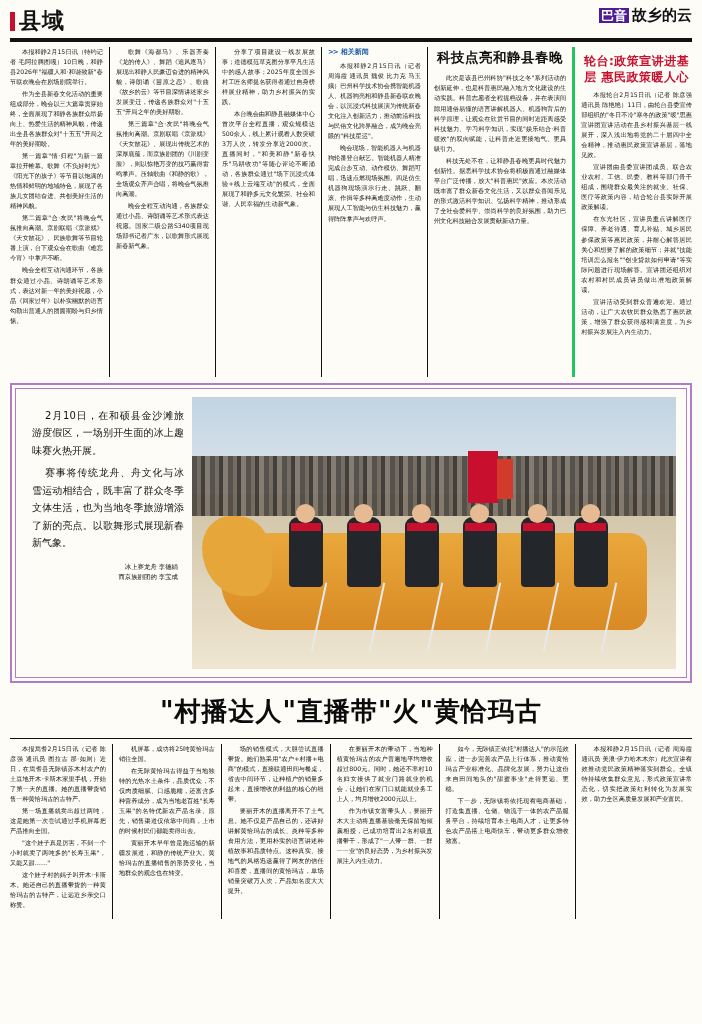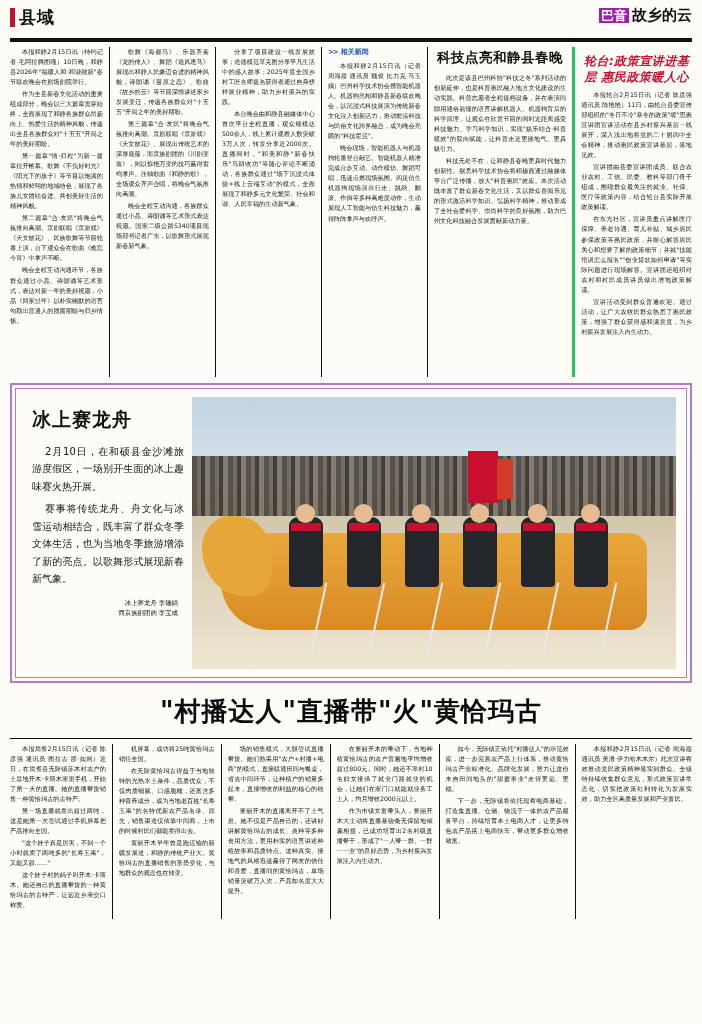--- a/index.html
+++ b/index.html
@@ -9,26 +9,26 @@
     font-family:"DejaVu Sans","Liberation Sans",sans-serif;
     color:#111;
     overflow:hidden;
   }
   .page{position:relative;width:702px;height:1024px;box-sizing:border-box;padding:6px 10px 0 10px;}
 
   
   .masthead{display:flex;align-items:flex-start;justify-content:space-between;height:30px;}
   .mh-left{display:flex;align-items:center;gap:4px;}
   .mh-bar{width:5px;height:19px;background:#c8102e;}
-  .mh-section{font-size:17px;font-weight:bold;letter-spacing:1px;color:#111;font-family:"DejaVu Sans",sans-serif;}
+  .mh-section{font-size:22px;font-weight:bold;letter-spacing:1px;color:#111;font-family:"DejaVu Sans",sans-serif;}
   .mh-center{text-align:center;font-size:7.5px;line-height:1.55;color:#222;padding-top:1px;}
   .mh-center .l1{letter-spacing:1px;}
   .mh-center .l2{letter-spacing:0.5px;}
   .mh-logo{display:flex;align-items:center;gap:3px;}
-  .mh-logo .sq{background:#a21caf;color:#fff;font-size:13px;font-weight:bold;padding:1px 2px;line-height:1.05;}
+  .mh-logo .sq{background:#4c1d95;color:#fff;font-size:13px;font-weight:bold;padding:1px 2px;line-height:1.05;}
   .mh-logo .txt{font-size:15px;font-weight:bold;color:#111;letter-spacing:0px;}
 
   .rule-thick{height:2.5px;background:#111;margin:2px 0 0 0;}
 
   
   .headline{
     text-align:center;
     font-size:33px;
     font-weight:bold;
     letter-spacing:1px;
@@ -49,21 +49,21 @@
   .colE{width:148px;padding:0 6px;border-right:3px solid #22c55e;}
   .colF{width:124px;padding-left:6px;}
   .relnews{display:flex;align-items:center;gap:3px;font-size:7px;font-weight:bold;color:#1a5aa8;margin-bottom:3px;}
   .relnews .arrows{color:#1a5aa8;letter-spacing:-1px;}
   .side-title{
     font-size:13.5px;font-weight:bold;text-align:center;letter-spacing:0.5px;
     margin:0 0 5px 0;color:#111;
   }
   .side-title2{
     font-size:12px;font-weight:bold;text-align:center;letter-spacing:0.5px;
-    line-height:1.35;margin:6px 0 5px 0;color:#c8102e;font-style:italic;
+    line-height:1.35;margin:6px 0 5px 0;color:#c8102e;
   }
 
   
   .feature{
     margin-top:6px;
     border:2px solid #b07cc6;
     padding:3px;
     position:relative;
     height:300px;
     box-sizing:border-box;
@@ -177,21 +177,20 @@
       <p>本报轮台2月15日讯（记者 陈彦强 通讯员 陈艳艳）11日，由轮台县委宣传部组织的"冬日不冷"寒冬的政策"暖"思惠宣讲团宣讲活动在县乡村振兴基层一线展开，深入浅出地将党的二十届四中全会精神，推动惠民政策宣讲基层，落地见效。</p>
       <p>宣讲团由县委宣讲团成员、联合农业农村、工信、民委、教科等部门骨干组成，围绕群众最关注的就业、社保、医疗等政策内容，结合轮台县实际开展政策解读。</p>
       <p>在东光社区，宣讲员重点讲解医疗保障、养老待遇、育儿补贴、城乡居民参保政策等惠民政策，并耐心解答居民关心和想要了解的政策细节；并就"技能培训怎么报名""创业贷款如何申请"等实际问题进行现场解答。宣讲团还组织对农村和村民成员讲员做出准地政策解读。</p>
       <p>宣讲活动受到群众普遍欢迎。通过活动，让广大农牧民群众熟悉了惠民政策，增强了群众获得感和满意度，为乡村振兴发展注入内生动力。</p>
     </div>
   </div>
 
   <div class="feature">
     <div class="feature-inner">
       <div class="feat-left">
-        <div class="feat-title">冰上赛龙舟</div>
         <div class="feat-body">
           <p>2月10日，在和硕县金沙滩旅游度假区，一场别开生面的冰上趣味赛火热开展。</p>
           <p>赛事将传统龙舟、舟文化与冰雪运动相结合，既丰富了群众冬季文体生活，也为当地冬季旅游增添了新的亮点。以歌舞形式展现新春新气象。</p>
         </div>
         <div class="feat-credit">
           <div>冰上赛龙舟 李德娟</div>
           <div>而京族剧团的 李宝成</div>
         </div>
       </div>
       <div class="feat-photo">

